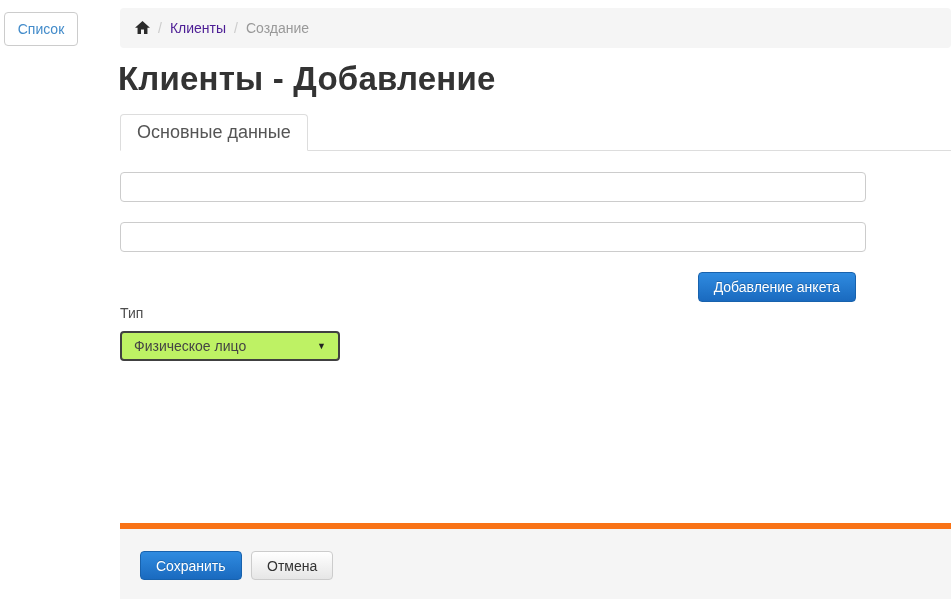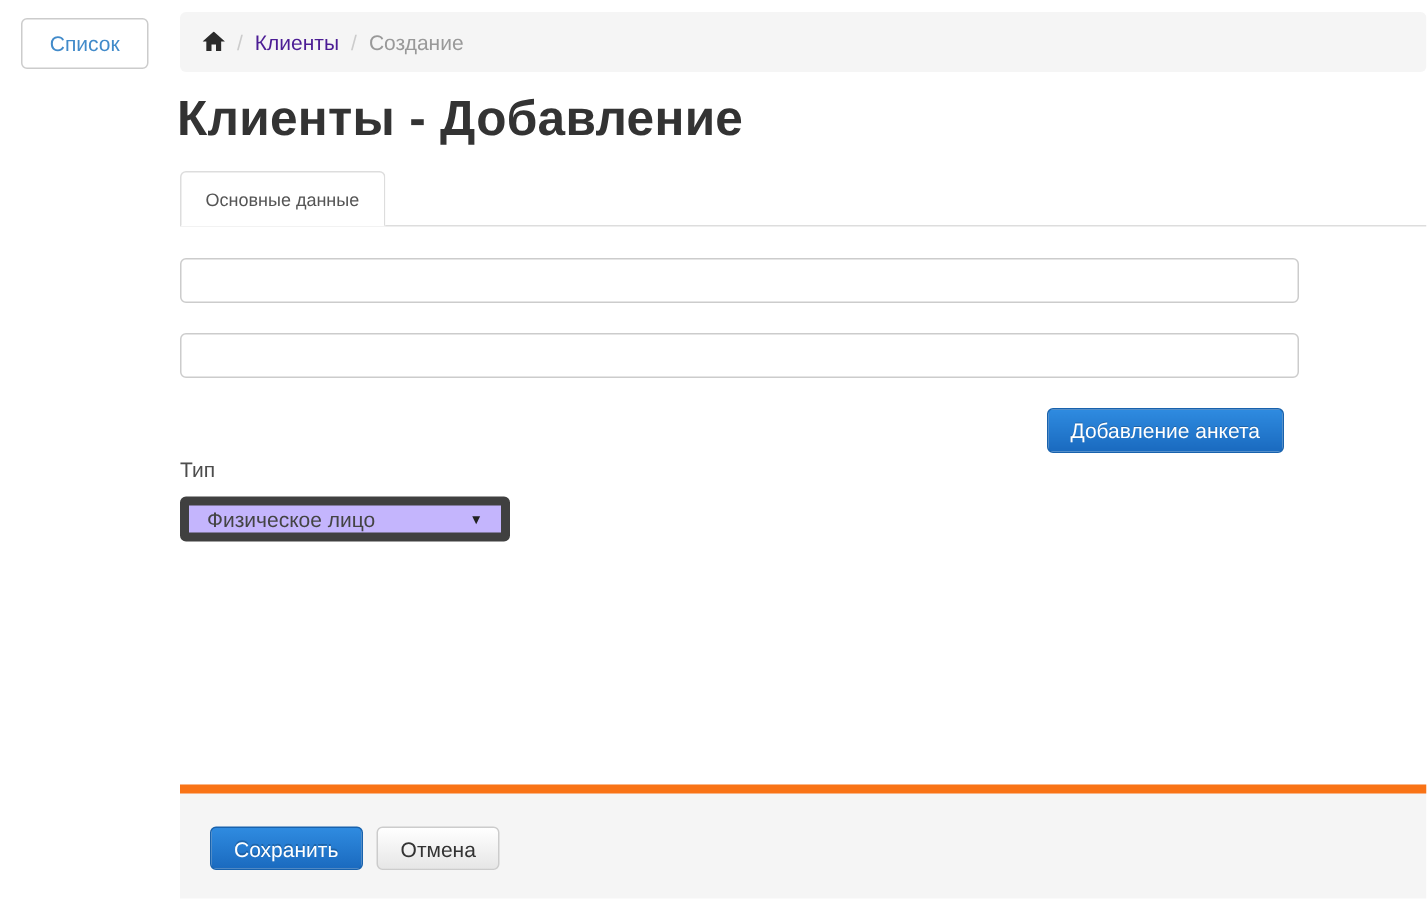--- a/index.html
+++ b/index.html
@@ -7,22 +7,22 @@
     width: 951px; height: 599px;
     background: #fff;
     font-family: "Liberation Sans", sans-serif;
     overflow: hidden;
     position: relative;
   }
   .stage { position: absolute; top: 0; left: 0; width: 951px; height: 599px; }
 
   
   .list-btn {
-    position: absolute; left: 14px; top: 12px;
-    width: 85px; height: 34px;
+    position: absolute; left: 4px; top: 12px;
+    width: 74px; height: 34px;
     background: #fff;
     border: 1px solid #ccc; border-radius: 4px;
     color: #428bca; font-size: 14px;
     display: flex; align-items: center; justify-content: center;
     cursor: pointer;
   }
 
   
   .breadcrumb {
     position: absolute; left: 120px; top: 8px;
@@ -49,21 +49,21 @@
   .tabs {
     position: absolute; left: 120px; top: 114px;
     width: 831px; height: 37px;
     border-bottom: 1px solid #ddd;
   }
   .tab-active {
     position: absolute; left: 0; top: 0; height: 37px;
     background: #fff;
     border: 1px solid #ddd; border-bottom: 1px solid #fff;
     border-radius: 4px 4px 0 0;
-    padding: 0 16px; font-size: 12px; color: #555;
+    padding: 0 16px; font-size: 18px; color: #555;
     display: flex; align-items: center;
     cursor: pointer;
   }
 
   
   .form { position: absolute; left: 120px; top: 172px; width: 746px; }
   .form-group { margin-bottom: 20px; }
   .form-label {
     display: block; font-size: 14px; color: #4d4d4d;
     height: 18px; line-height: 18px; margin-bottom: 9px;
@@ -91,22 +91,22 @@
   .btn-default {
     color: #333;
     background: linear-gradient(to bottom, #ffffff, #e6e6e6);
     border: 1px solid #ccc;
     height: 29px; padding: 0 15px;
   }
 
   .type-group { margin-top: 2px; }
   .select {
     width: 220px; height: 30px;
-    border: 6px solid #404040; border-radius: 4px;
-    background: #c4b5fd;
+    border: 2px solid #404040; border-radius: 4px;
+    background: #bef264;
     display: flex; align-items: center; justify-content: space-between;
     padding: 0 12px; font-size: 14px; color: #444;
     cursor: pointer;
   }
   .select .caret { font-size: 9px; color: #222; }
 
   
   .footer {
     position: absolute; left: 120px; top: 523px;
     width: 831px; height: 98px;

